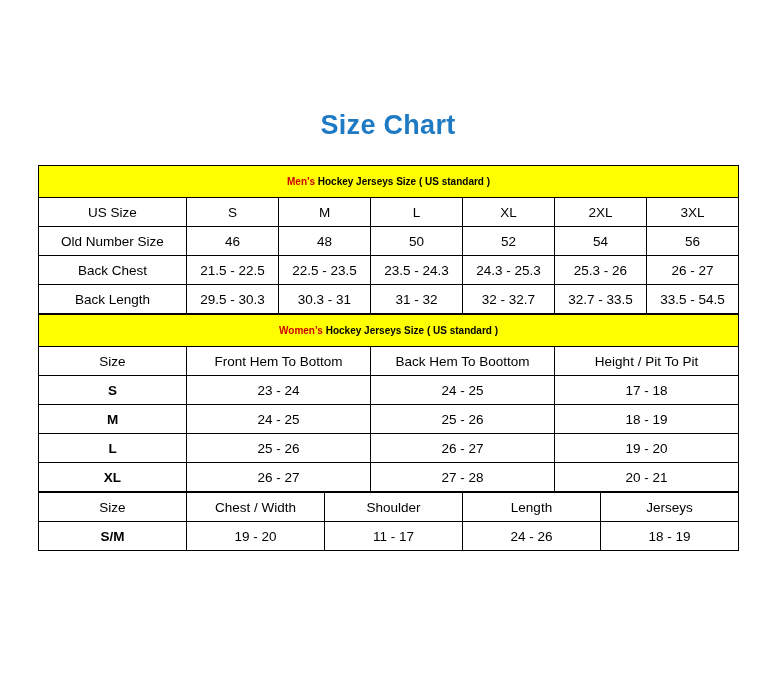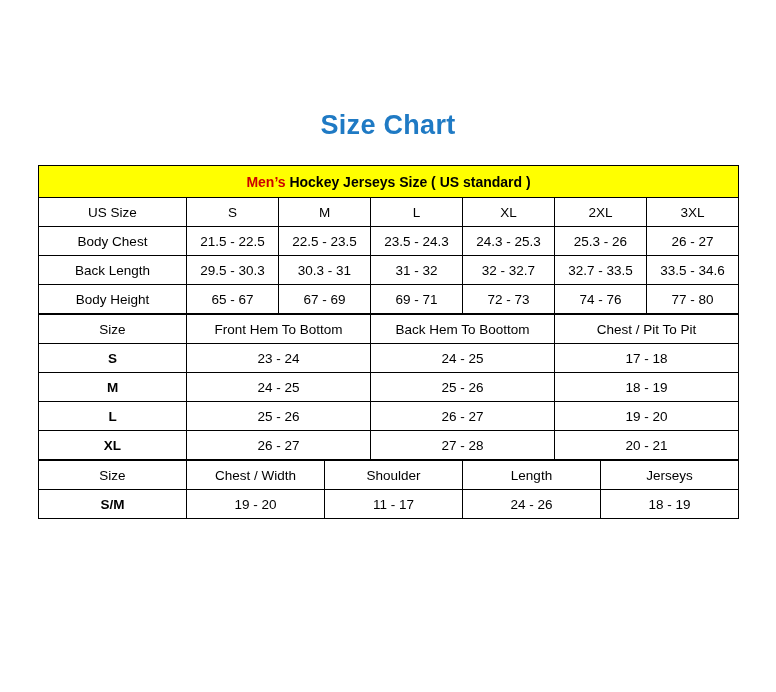--- a/index.html
+++ b/index.html
@@ -44,21 +44,21 @@
     font-size: 13.5px;
     text-align: center;
     padding: 0;
     height: 28px;
     font-weight: normal;
     vertical-align: middle;
   }
   .banner {
     background: #ffff00;
     font-weight: bold;
-    font-size: 14px;
+    font-size: 10px;
     height: 31px;
   }
   .banner .hl-men { color: #cc0000; }
   .banner .hl-women { color: #cc0000; }
   .banner .hl-youth { color: #cc0000; }
   .hdr {
     font-weight: normal;
   }
   .rowlabel {
     font-weight: normal;
@@ -95,64 +95,67 @@
           <tr>
             <td class="hdr">US Size</td>
             <td class="hdr">S</td>
             <td class="hdr">M</td>
             <td class="hdr">L</td>
             <td class="hdr">XL</td>
             <td class="hdr">2XL</td>
             <td class="hdr">3XL</td>
           </tr>
           <tr>
-            <td class="rowlabel">Body Chest</td>
+            <td class="rowlabel">Old Number Size</td>
+            <td>46</td>
+            <td>48</td>
+            <td>50</td>
+            <td>52</td>
+            <td>54</td>
+            <td>56</td>
+          </tr>
+          <tr>
+            <td class="rowlabel">Back Chest</td>
             <td>21.5 - 22.5</td>
             <td>22.5 - 23.5</td>
             <td>23.5 - 24.3</td>
             <td>24.3 - 25.3</td>
             <td>25.3 - 26</td>
             <td>26 - 27</td>
           </tr>
           <tr>
             <td class="rowlabel">Back Length</td>
             <td>29.5 - 30.3</td>
             <td>30.3 - 31</td>
             <td>31 - 32</td>
             <td>32 - 32.7</td>
             <td>32.7 - 33.5</td>
-            <td>33.5 - 34.6</td>
-          </tr>
-          <tr>
-            <td class="rowlabel">Body Height</td>
-            <td>65 - 67</td>
-            <td>67 - 69</td>
-            <td>69 - 71</td>
-            <td>72 - 73</td>
-            <td>74 - 76</td>
-            <td>77 - 80</td>
+            <td>33.5 - 54.5</td>
           </tr>
         </tbody>
       </table>
     </div>
 
     <div class="tblock">
       <table>
         <colgroup>
           <col style="width:148px">
           <col style="width:184px">
           <col style="width:184px">
           <col style="width:184px">
         </colgroup>
         <tbody>
           <tr>
+            <td class="banner" colspan="4"><span class="hl-women">Women’s</span><span> Hockey Jerseys Size ( US standard )</span></td>
+          </tr>
+          <tr>
             <td class="hdr">Size</td>
             <td class="hdr">Front Hem To Bottom</td>
             <td class="hdr">Back Hem To Boottom</td>
-            <td class="hdr">Chest / Pit To Pit</td>
+            <td class="hdr">Height / Pit To Pit</td>
           </tr>
           <tr>
             <td class="rowlabel-bold">S</td>
             <td>23 - 24</td>
             <td>24 - 25</td>
             <td>17 - 18</td>
           </tr>
           <tr>
             <td class="rowlabel-bold">M</td>
             <td>24 - 25</td>

